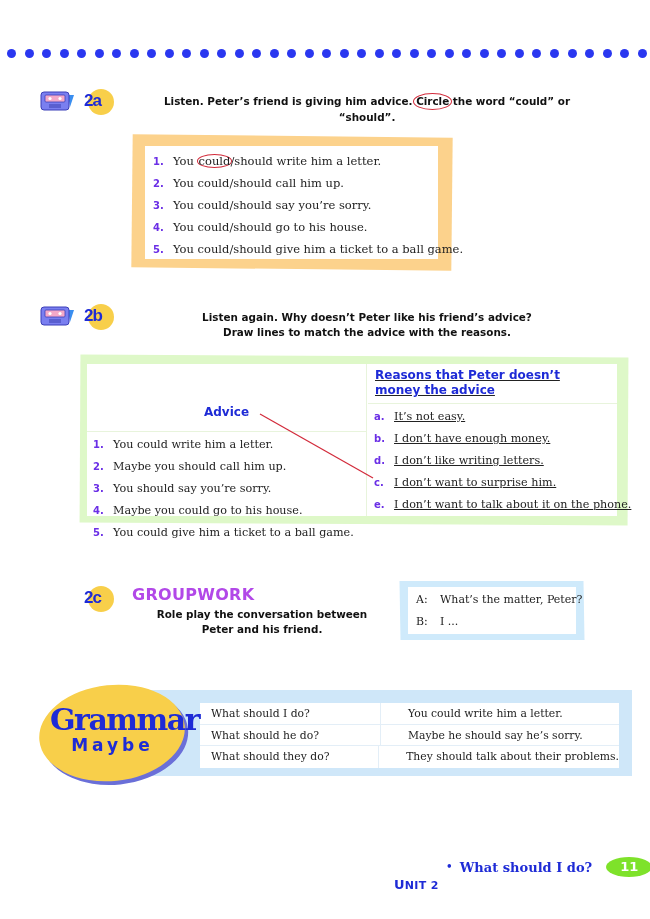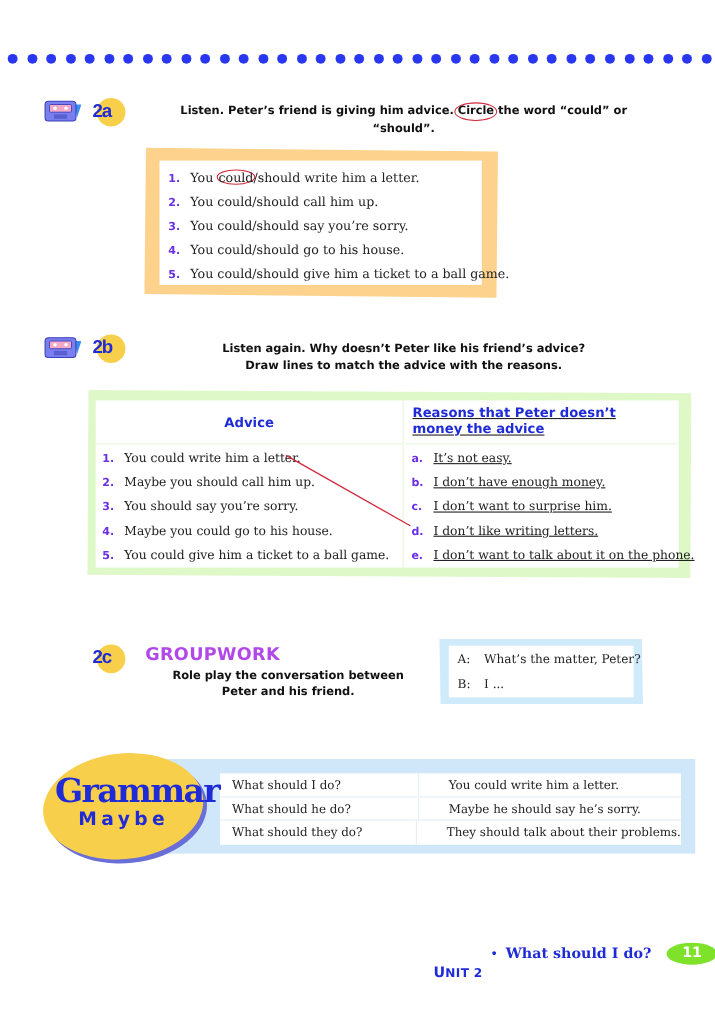--- a/index.html
+++ b/index.html
@@ -22,21 +22,21 @@
   .row-2a { height: 22px; line-height: 22px; font-size: 11.5px; white-space: nowrap; }
   .num { display: inline-block; width: 20px; font-family: "DejaVu Sans", sans-serif; font-weight: 900; font-size: 10px; color: #6b2fe6; }
   .circ-could { display: inline-block; border: 1.2px solid #d22a3a; border-radius: 50%; line-height: 12px; padding: 0 1px; margin: 0 -2px 0 -1px; }
 
   
   .box-2b-bg { position: absolute; left: 80px; top: 356px; width: 548px; height: 168px; background: #def8c8; transform: rotate(0.3deg); }
   .box-2b { position: absolute; left: 87px; top: 364px; width: 530px; height: 152px; background: #fff; }
   .col-left { position: absolute; left: 0; top: 0; width: 280px; height: 152px; border-right: 1px solid #e8f4dc; }
   .col-right { position: absolute; left: 281px; top: 0; width: 249px; height: 152px; text-decoration: underline; }
   .th { height: 40px; border-bottom: 1px solid #e8f4dc; font-family: "DejaVu Sans", sans-serif; font-weight: 900; font-size: 12px; color: #1e2bd6; }
-  .th-left { text-align: center; line-height: 40px; }
+  .th-left { text-align: center; line-height: 40px; margin-top: 28px; }
   .th-right { padding: 4px 0 0 7px; line-height: 15px; }
   .row-2b { height: 22px; line-height: 22px; font-size: 11.2px; white-space: nowrap; padding-left: 6px; }
   .rows { padding-top: 2px; }
   .match-line { position: absolute; left: 0; top: 0; pointer-events: none; }
 
   
   .groupwork { position: absolute; left: 132px; top: 585px; font-family: "DejaVu Sans", sans-serif; font-weight: 900; font-size: 16px; color: #b248e8; letter-spacing: 0.3px; }
   .box-2c-bg { position: absolute; left: 400px; top: 581px; width: 184px; height: 59px; background: #cfeafb; transform: skewX(1deg); }
   .box-2c { position: absolute; left: 408px; top: 587px; width: 168px; height: 47px; background: #fff; padding: 2px 0 0 8px; }
   .dlg { height: 22px; line-height: 22px; font-size: 11px; white-space: nowrap; }
@@ -168,22 +168,22 @@
     </div>
   </div>
   <div class="col-right">
     <div class="th th-right">
       <span>Reasons that Peter doesn’t</span><br>
       <span>money the advice</span>
     </div>
     <div class="rows">
       <div class="row-2b"><span class="num">a.</span><span>It’s not easy.</span></div>
       <div class="row-2b"><span class="num">b.</span><span>I don’t have enough money.</span></div>
+      <div class="row-2b"><span class="num">d.</span><span>I don’t like writing letters.</span></div>
       <div class="row-2b"><span class="num">c.</span><span>I don’t want to surprise him.</span></div>
-      <div class="row-2b"><span class="num">d.</span><span>I don’t like writing letters.</span></div>
       <div class="row-2b"><span class="num">e.</span><span>I don’t want to talk about it on the phone.</span></div>
     </div>
   </div>
 </div>
 <svg class="match-line" width="650" height="919">
   <line x1="260" y1="414" x2="373" y2="478" stroke="#d22a3a" stroke-width="1.2"></line>
 </svg>
 
 <div class="badge" style="left:88px;top:586px">
   <span>2c</span>

